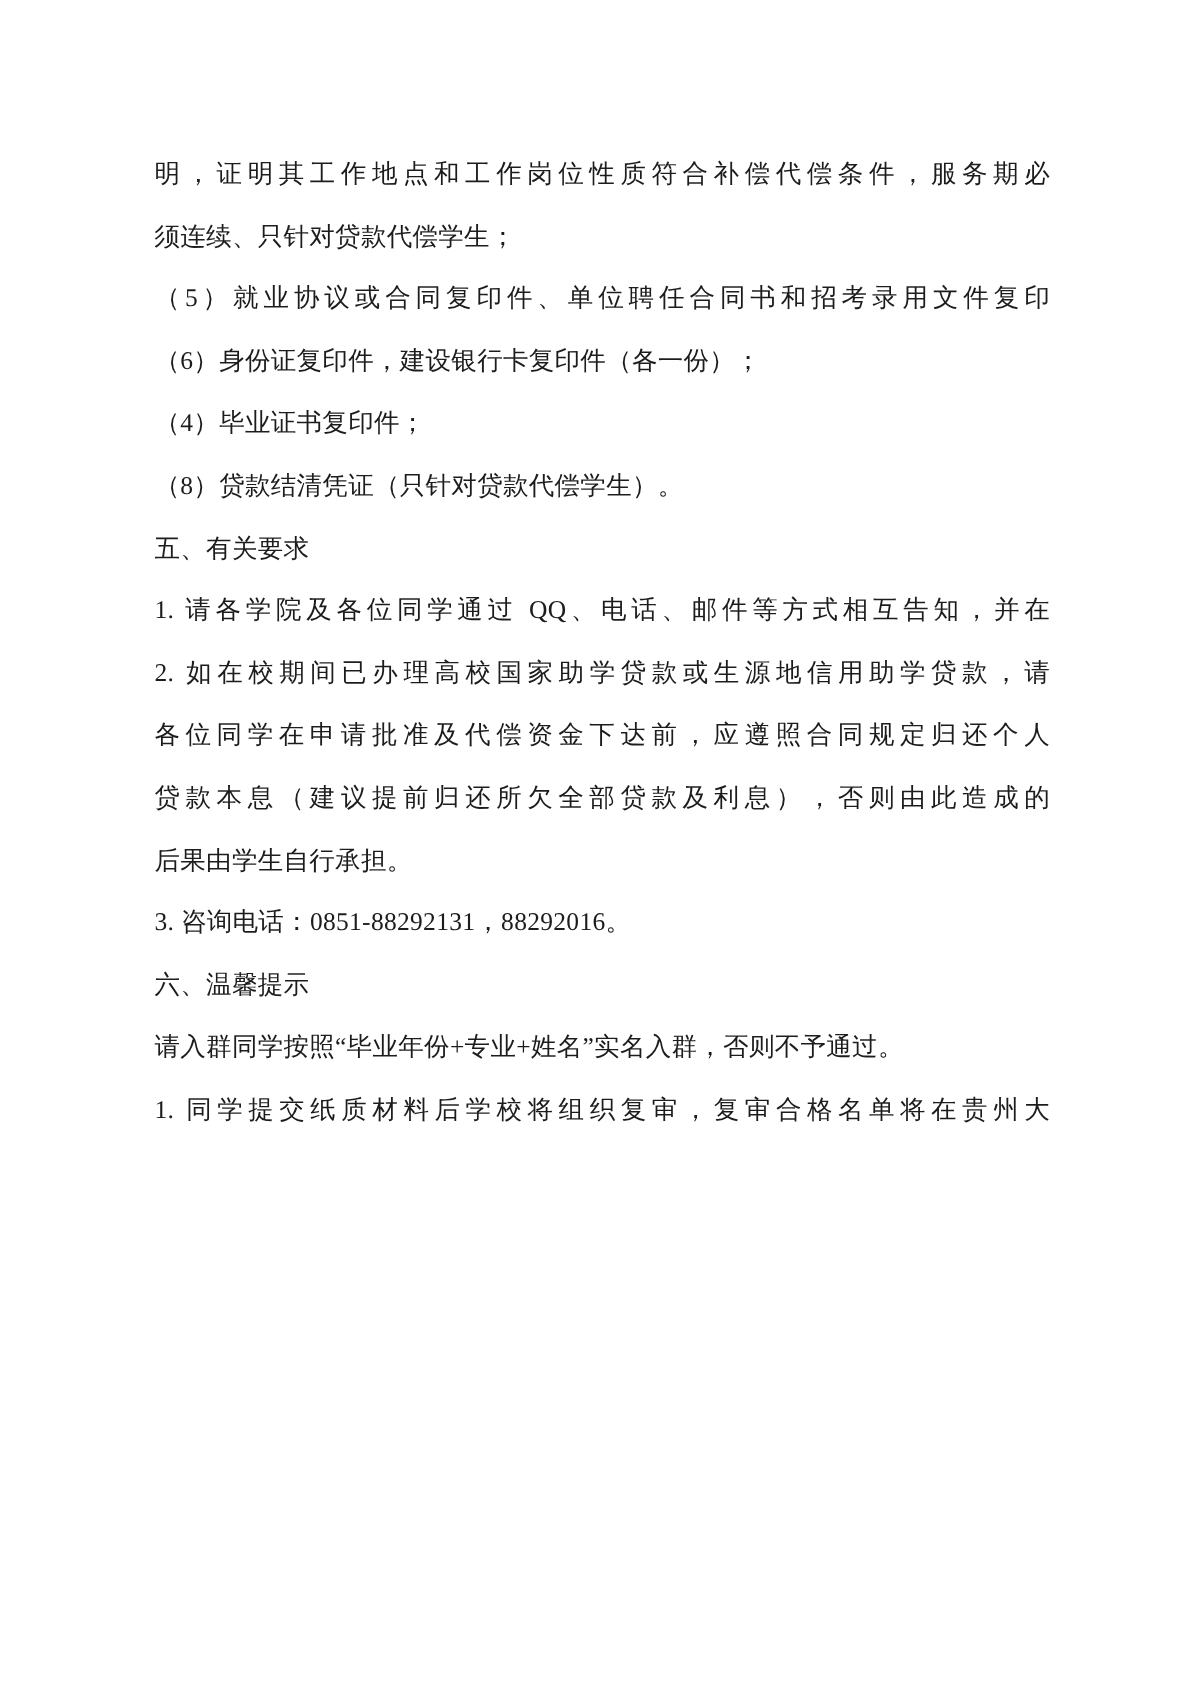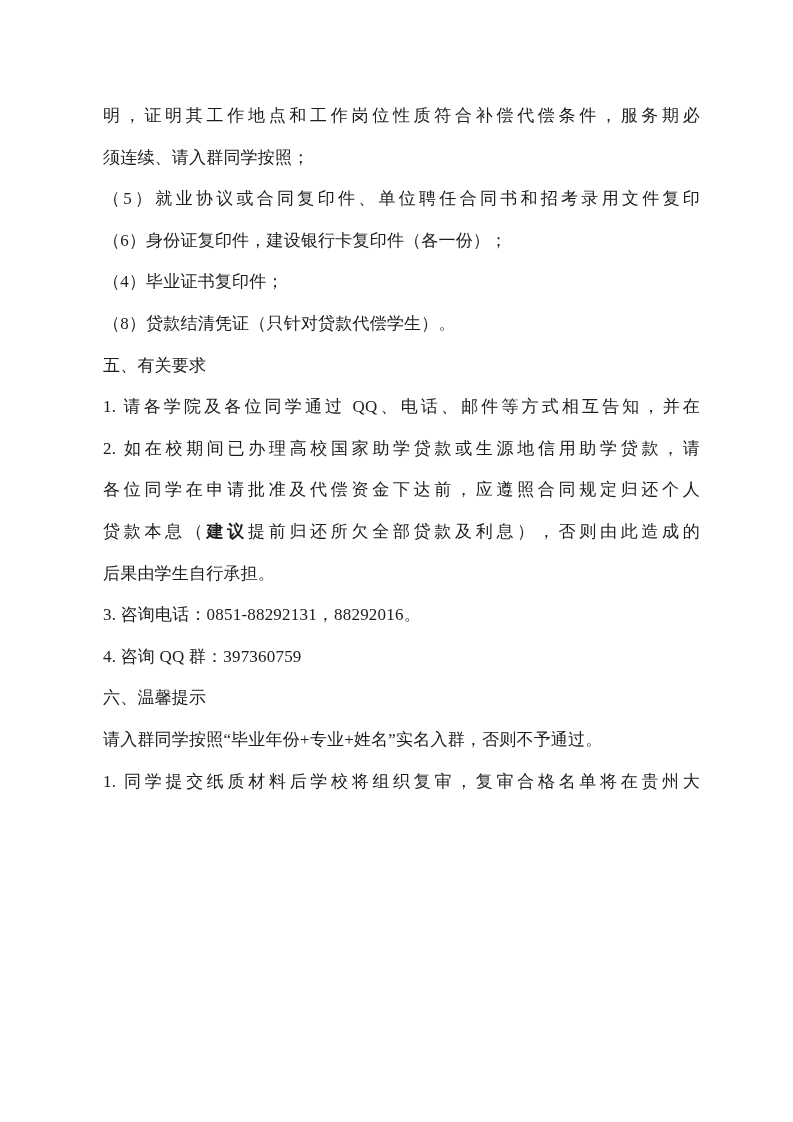--- a/index.html
+++ b/index.html
@@ -30,42 +30,41 @@
     white-space: nowrap;
     letter-spacing: 0.2px;
   }
   
   .doc p.fill {
     white-space: normal;
     text-align: justify;
     text-align-last: justify;
   }
   .doc b {
-    font-weight: 700;
+    font-weight: 400;
   }
 </style>
 </head>
 <body>
 
 <div class="page">
   <div class="doc">
     <p class="fill">明，证明其工作地点和工作岗位性质符合补偿代偿条件，服务期必</p>
-    <p>须连续、请入群同学按照；</p>
+    <p>须连续、只针对贷款代偿学生；</p>
     <p class="fill">（5）就业协议或合同复印件、单位聘任合同书和招考录用文件复印</p>
     <p>（6）身份证复印件，建设银行卡复印件（各一份）；</p>
     <p>（4）毕业证书复印件；</p>
     <p>（8）贷款结清凭证（只针对贷款代偿学生）。</p>
     <p>五、有关要求</p>
     <p class="fill">1. 请各学院及各位同学通过 QQ、电话、邮件等方式相互告知，并在</p>
     <p class="fill">2. 如在校期间已办理高校国家助学贷款或生源地信用助学贷款，请</p>
     <p class="fill">各位同学在申请批准及代偿资金下达前，应遵照合同规定归还个人</p>
     <p class="fill">
       <span>贷款本息（</span><b>建议</b><span>提前归还所欠全部贷款及利息），否则由此造成的</span>
     </p>
     <p>后果由学生自行承担。</p>
     <p>3. 咨询电话：0851-88292131，88292016。</p>
-    <p>4. 咨询 QQ 群：397360759</p>
     <p>六、温馨提示</p>
     <p>请入群同学按照“毕业年份+专业+姓名”实名入群，否则不予通过。</p>
     <p class="fill">1. 同学提交纸质材料后学校将组织复审，复审合格名单将在贵州大</p>
 
   </div>
 </div>
 
 </body></html>

